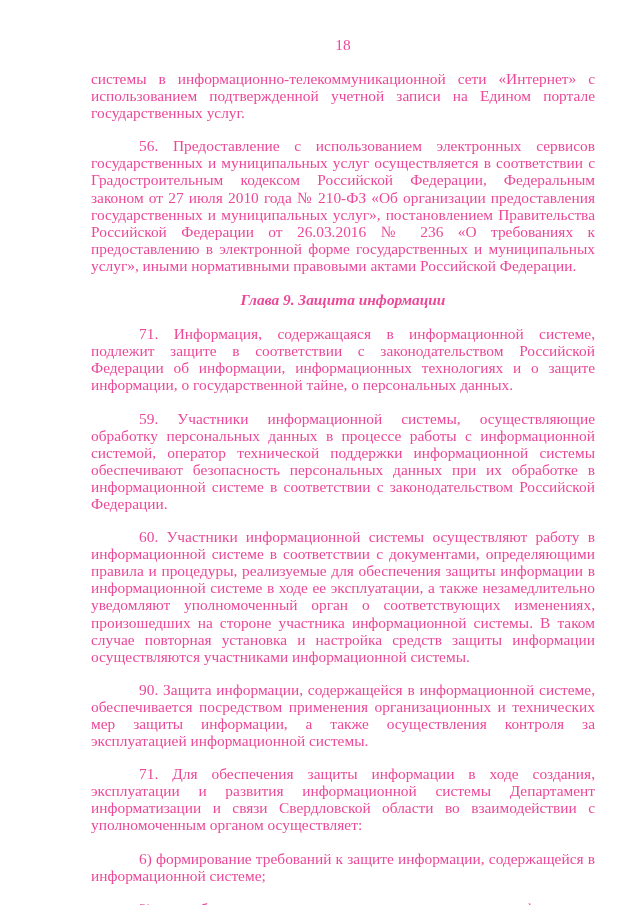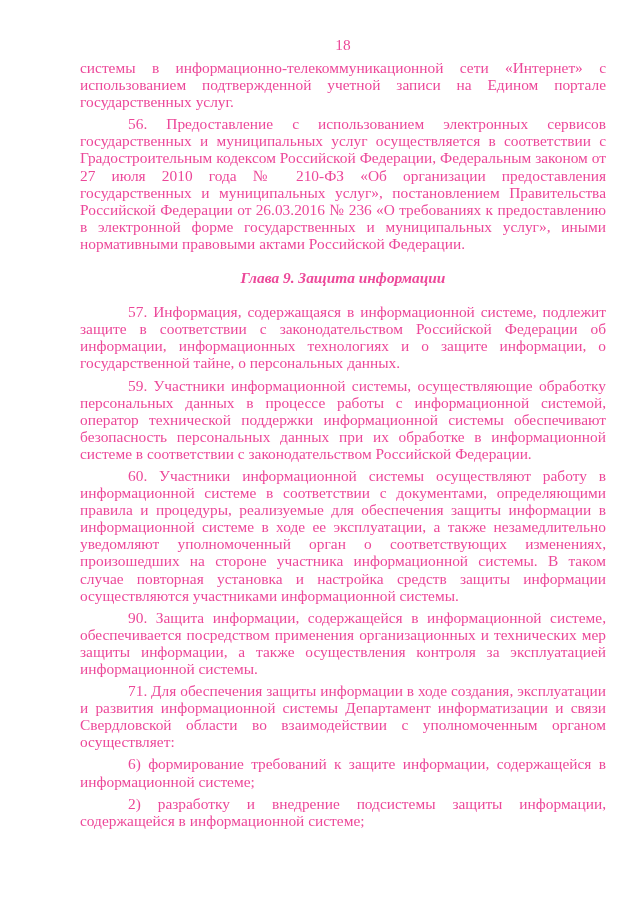--- a/index.html
+++ b/index.html
@@ -3,35 +3,35 @@
 <meta charset="utf-8">
 <style>
   html, body { margin: 0; padding: 0; background: #ffffff; }
   body { width: 640px; height: 905px; position: relative; overflow: hidden; }
   .page {
     position: absolute; left: 75px; top: 36px; width: 536px;
     font-family: "Liberation Serif", serif; font-size: 15.4px; line-height: 17.1px;
     color: #ec4899;
   }
   .page-number { text-align: center; margin-bottom: 4px; height: 18px; }
-  p { margin: 5px; text-align: justify; text-align-last: left; hyphens: none; }
+  p { margin: 16px; text-align: justify; text-align-last: left; hyphens: none; }
   p.indent { text-indent: 48px; }
   .chapter-title { text-align: center; font-weight: bold; margin: 17px 0 17px 0; text-align-last: center; font-style: italic; }
 </style>
 </head>
 <body>
 
 <div class="page">
   <div class="page-number">18</div>
 
   <p>системы в информационно-телекоммуникационной сети «Интернет» с использованием подтвержденной учетной записи на Едином портале государственных услуг.</p>
   <p class="indent">56. Предоставление с использованием электронных сервисов государственных и муниципальных услуг осуществляется в соответствии с Градостроительным кодексом Российской Федерации, Федеральным законом от 27 июля 2010 года № 210-ФЗ «Об организации предоставления государственных и муниципальных услуг», постановлением Правительства Российской Федерации от 26.03.2016 № 236 «О требованиях к предоставлению в электронной форме государственных и муниципальных услуг», иными нормативными правовыми актами Российской Федерации.</p>
 
   <div class="chapter-title">Глава 9. Защита информации</div>
 
-  <p class="indent">57. Информация, содержащаяся в информационной системе, подлежит защите в соответствии с законодательством Российской Федерации об информации, информационных технологиях и о защите информации, о государственной тайне, о персональных данных.</p>
+  <p class="indent">71. Информация, содержащаяся в информационной системе, подлежит защите в соответствии с законодательством Российской Федерации об информации, информационных технологиях и о защите информации, о государственной тайне, о персональных данных.</p>
   <p class="indent">59. Участники информационной системы, осуществляющие обработку персональных данных в процессе работы с информационной системой, оператор технической поддержки информационной системы обеспечивают безопасность персональных данных при их обработке в информационной системе в соответствии с законодательством Российской Федерации.</p>
   <p class="indent">60. Участники информационной системы осуществляют работу в информационной системе в соответствии с документами, определяющими правила и процедуры, реализуемые для обеспечения защиты информации в информационной системе в ходе ее эксплуатации, а также незамедлительно уведомляют уполномоченный орган о соответствующих изменениях, произошедших на стороне участника информационной системы. В таком случае повторная установка и настройка средств защиты информации осуществляются участниками информационной системы.</p>
   <p class="indent">90. Защита информации, содержащейся в информационной системе, обеспечивается посредством применения организационных и технических мер защиты информации, а также осуществления контроля за эксплуатацией информационной системы.</p>
   <p class="indent">71. Для обеспечения защиты информации в ходе создания, эксплуатации и развития информационной системы Департамент информатизации и связи Свердловской области во взаимодействии с уполномоченным органом осуществляет:</p>
   <p class="indent">6) формирование требований к защите информации, содержащейся в информационной системе;</p>
   <p class="indent">2) разработку и внедрение подсистемы защиты информации, содержащейся в информационной системе;</p>
 </div>
 
 </body></html>

